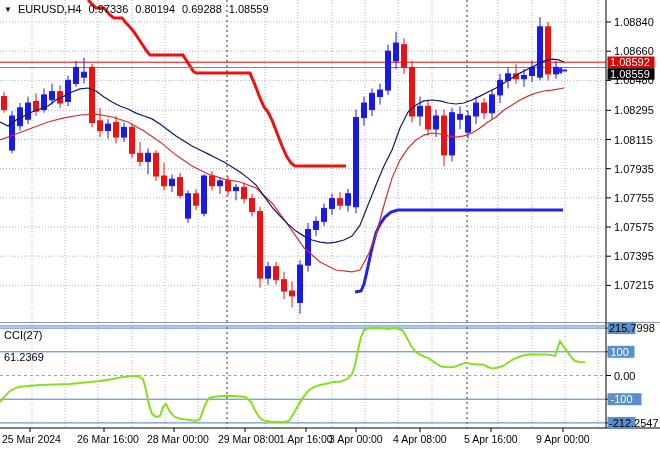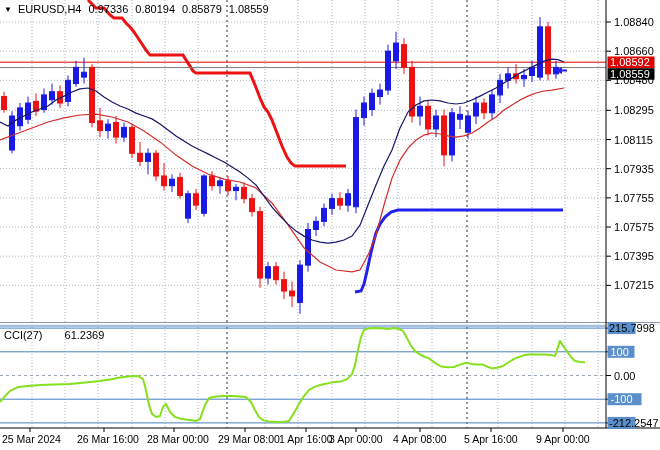--- a/index.html
+++ b/index.html
@@ -2,21 +2,21 @@
 <html><head>
 <meta charset="utf-8">
 <style>
   html,body{margin:0;padding:0;background:#fff;}
   #app{position:relative;width:660px;height:450px;background:#fff;overflow:hidden;
        font-family:"Liberation Sans",sans-serif;}
   #chart{position:absolute;left:0;top:0;}
   .overlay{position:absolute;font-size:11px;color:#000;white-space:nowrap;}
   #hdr{left:4px;top:3px;display:flex;align-items:center;gap:7px;}
   #hdr .dd{font-size:8px;margin-right:-1px;}
-  #ccihdr{left:4px;top:329px;display:flex;gap:22px;}
+  #ccihdr{left:4px;top:329px;display:flex;gap:10px;flex-direction:column;}
   text{font-family:"Liberation Sans",sans-serif;}
 </style>
 </head>
 <body>
 
 <div id="app">
   <svg id="chart" width="660" height="450">
       <rect x="0" y="0" width="660" height="450" fill="#ffffff"></rect>
       <g stroke="#a9b5c4" stroke-width="1" stroke-dasharray="1,2">
         <line x1="0" y1="22" x2="606" y2="22"></line>
@@ -425,21 +425,21 @@
       <text x="464" y="443" font-size="10.5" fill="#000000">5 Apr 16:00</text>
       <line x1="563" y1="428" x2="563" y2="432" stroke="#000000"></line>
       <text x="536" y="443" font-size="10.5" fill="#000000">9 Apr 00:00</text>
     </svg>
 
   <div id="hdr" class="overlay">
     <span class="dd">▼</span>
     <span>EURUSD,H4</span>
     <span>0.97336</span>
     <span>0.80194</span>
-    <span>0.85879</span>
+    <span>0.69288</span>
     <span>1.08559</span>
   </div>
 
   <div id="ccihdr" class="overlay">
     <span>CCI(27)</span>
     <span>61.2369</span>
   </div>
 </div>
 
 </body></html>

